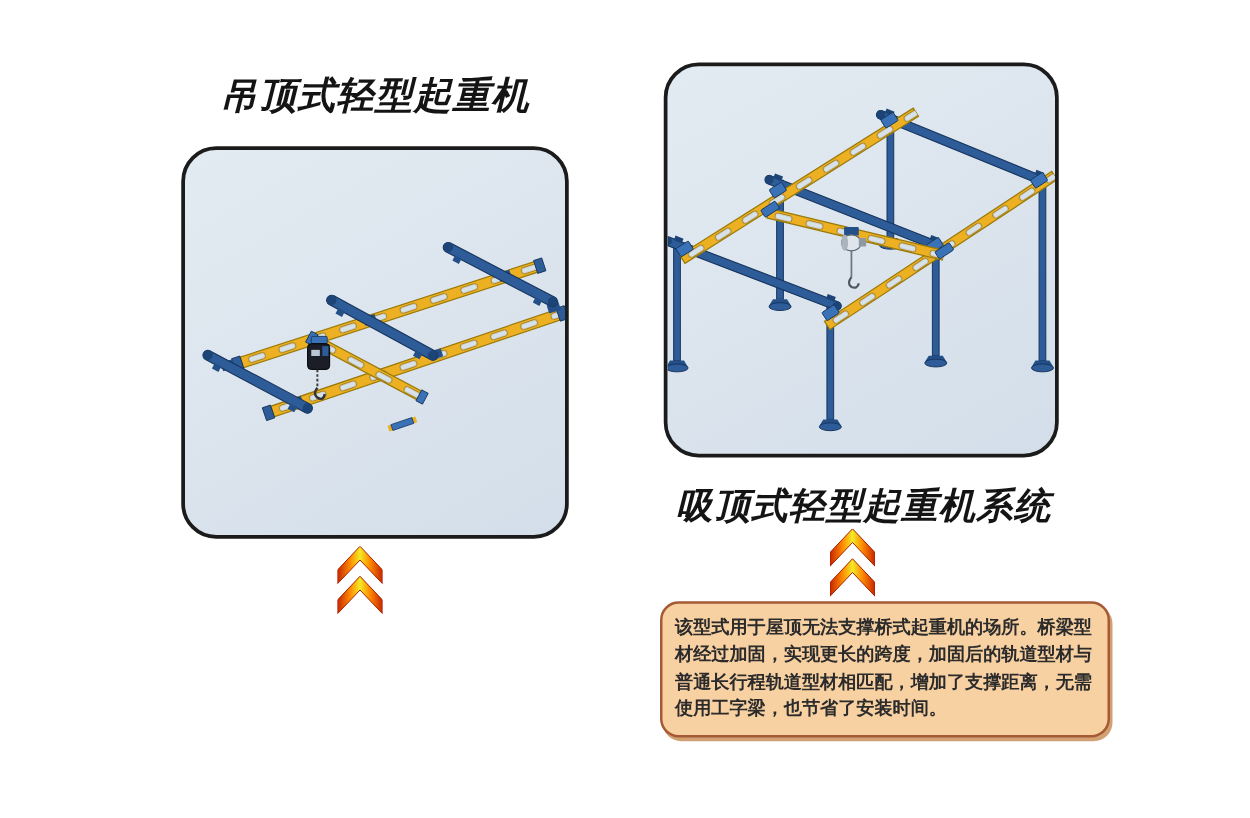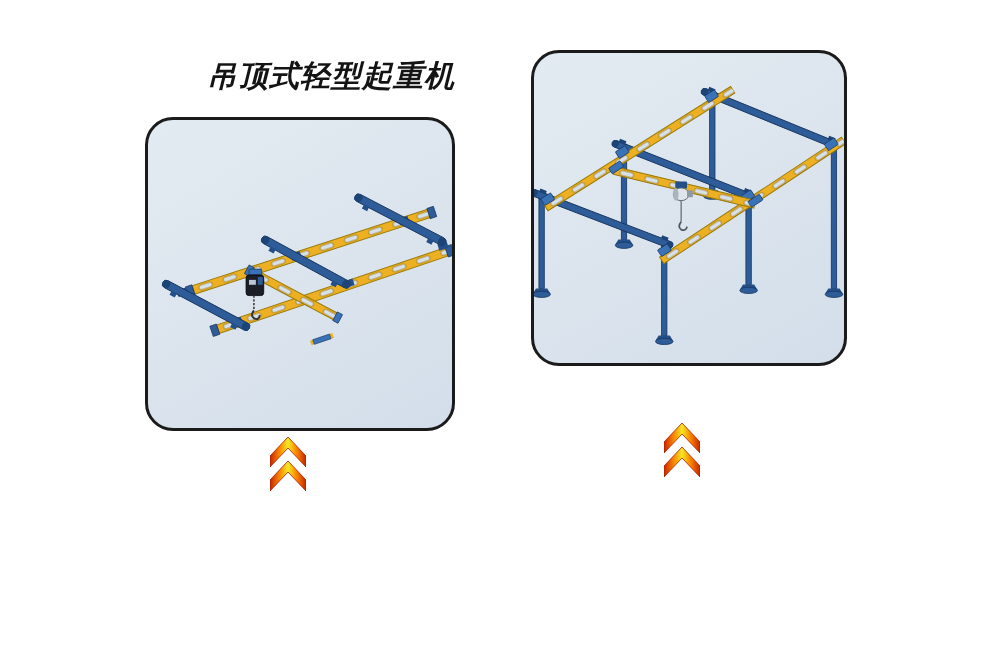--- a/index.html
+++ b/index.html
@@ -1,21 +1,21 @@
 <!DOCTYPE html>
 <html><head>
 <meta charset="utf-8">
 <style>
   html,body{margin:0;padding:0;}
   body{font-family:"Liberation Sans","DejaVu Sans",sans-serif;background:#fff;}
   .canvas{position:relative;width:1000px;height:654px;background:#ffffff;overflow:hidden;}
 
   .title{position:absolute;margin:0;font-weight:bold;font-style:italic;
          color:#141414;text-align:center;letter-spacing:1px;white-space:nowrap;}
-  .title-left{left:145px;top:56px;width:310px;font-size:30px;text-align:right;}
+  .title-left{left:145px;top:56px;width:310px;font-size:30px;}
   .title-right{left:533px;top:385px;width:316px;font-size:29px;}
 
   .frame{position:absolute;border:3px solid #1b1b1b;border-radius:28px;
          background:linear-gradient(150deg,#e3ebf2 0%,#dbe4ed 55%,#d3deea 100%);
          overflow:hidden;box-sizing:border-box;}
   .frame-left{left:145px;top:117px;width:310px;height:314px;}
   .frame-right{left:531px;top:50px;width:316px;height:316px;}
   .frame svg{display:block;}
 
   .arrow{position:absolute;}
@@ -216,31 +216,35 @@
 
       <rect x="144" y="131" width="12" height="7" rx="1" fill="#24508a"></rect>
       <ellipse cx="150" cy="144" rx="8" ry="6.5" fill="#dfe5ea" stroke="#5a6672" stroke-width="1"></ellipse>
       <ellipse cx="144.5" cy="144" rx="2.8" ry="6.5" fill="#aab4bd"></ellipse>
       <rect x="156" y="140" width="6" height="7" rx="1" fill="#8e99a4"></rect>
       <line x1="150" y1="150" x2="150" y2="172" stroke="#6b7680" stroke-width="1.4"></line>
       <path d="M150,172 q-4,5 0,8 q5,2 6,-3" fill="none" stroke="#4d5660" stroke-width="1.8"></path>
     </svg>
   </div>
 
+  <h1 class="title title-right">吸顶式轻型起重机系统</h1>
 
   <div class="arrow arrow-right">
     <svg viewBox="0 0 36 58" width="36" height="58">
       <defs>
         <linearGradient id="flameB" x1="0" y1="0" x2="1" y2="0">
           <stop offset="0" stop-color="#c62500"></stop>
           <stop offset="0.28" stop-color="#ff8a00"></stop>
           <stop offset="0.5" stop-color="#f2ea25"></stop>
           <stop offset="0.72" stop-color="#ff8a00"></stop>
           <stop offset="1" stop-color="#c62500"></stop>
         </linearGradient>
       </defs>
       <path d="M18,0 L36,19 L36,30 L18,11 L0,30 L0,19 Z" fill="url(#flameB)" stroke="#a81d00" stroke-width="0.8"></path>
       <path d="M18,24 L36,43 L36,54 L18,35 L0,54 L0,43 Z" fill="url(#flameB)" stroke="#a81d00" stroke-width="0.8"></path>
     </svg>
   </div>
 
+  <div class="note note-right">
+    <p>该型式用于屋顶无法支撑桥式起重机的场所。桥梁型材经过加固，实现更长的跨度，加固后的轨道型材与普通长行程轨道型材相匹配，增加了支撑距离，无需使用工字梁，也节省了安装时间。</p>
+  </div>
 
 </div>
 
 </body></html>

